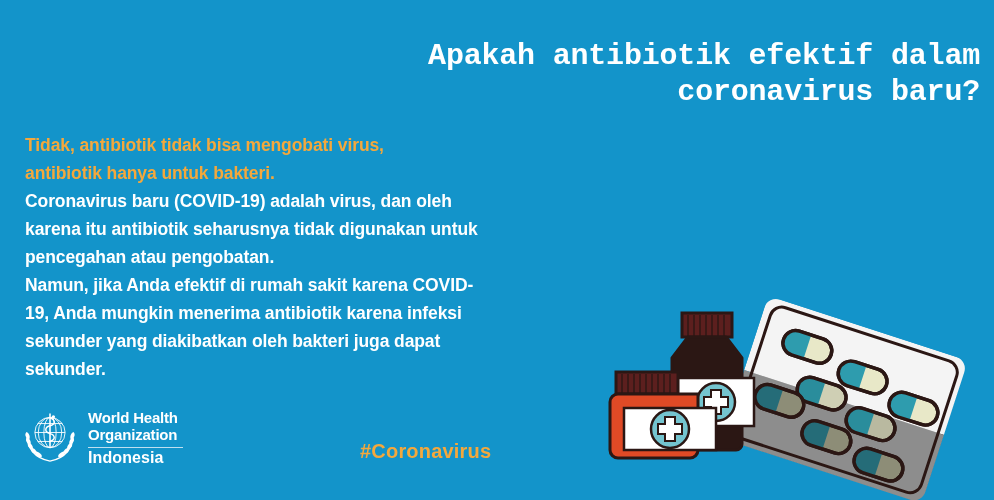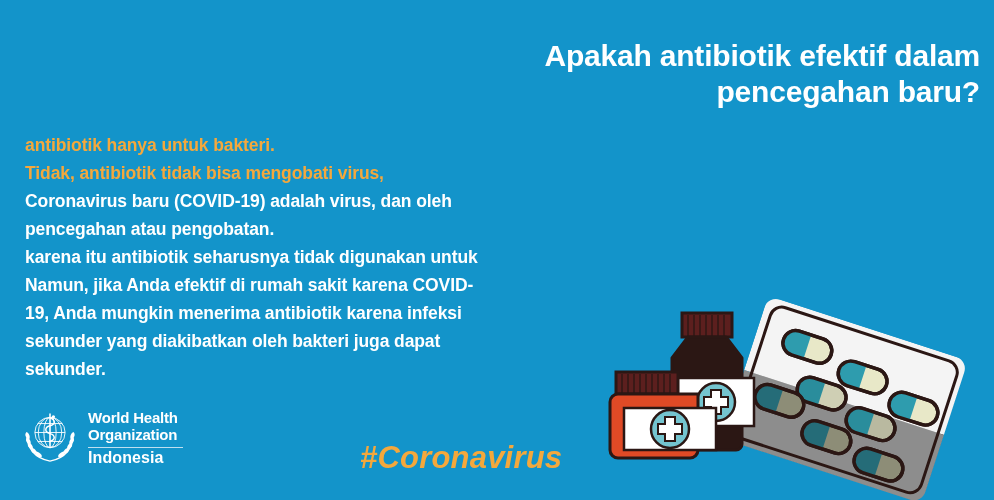--- a/index.html
+++ b/index.html
@@ -24,20 +24,21 @@
     position:absolute;
     top:38px;
     right:14px;
     width:640px;
     text-align:right;
     color:#ffffff;
     font-size:30px;
     font-weight:bold;
     line-height:36px;
     letter-spacing:-0.2px;
+    font-family:Liberation Mono, monospace;
   }
   .headline .hl-line { display:block; white-space:nowrap; }
 
   
   .body-copy {
     position:absolute;
     left:25px;
     top:131px;
     width:600px;
     font-size:17.5px;
@@ -47,25 +48,24 @@
     letter-spacing:-0.1px;
   }
   .body-copy .lead { color:#f4a83c; display:block; }
   .body-copy .para { display:block; color:#ffffff; }
 
   
   .hashtag {
     position:absolute;
     left:360px;
     top:440px;
-    font-size:31px;
+    font-size:20px;
     font-weight:bold;
     color:#f4a83c;
     letter-spacing:0.2px;
-    font-style:italic;
   }
 
   
   .who-logo {
     position:absolute;
     left:22px;
     top:406px;
     display:flex;
     align-items:flex-end;
     gap:10px;
@@ -103,29 +103,29 @@
   }
   .illustration svg { display:block; width:100%; height:100%; }
 </style>
 </head>
 <body>
 
 <div class="poster">
 
   <div class="headline">
     <span class="hl-line">Apakah antibiotik efektif dalam</span>
-    <span class="hl-line">pencegahan baru?</span>
+    <span class="hl-line">coronavirus baru?</span>
   </div>
 
   <div class="body-copy">
+    <span class="lead">Tidak, antibiotik tidak bisa mengobati virus,</span>
     <span class="lead">antibiotik hanya untuk bakteri.</span>
-    <span class="lead">Tidak, antibiotik tidak bisa mengobati virus,</span>
     <span class="para">Coronavirus baru (COVID-19) adalah virus, dan oleh</span>
+    <span class="para">karena itu antibiotik seharusnya tidak digunakan untuk</span>
     <span class="para">pencegahan atau pengobatan.</span>
-    <span class="para">karena itu antibiotik seharusnya tidak digunakan untuk</span>
     <span class="para">Namun, jika Anda efektif di rumah sakit karena COVID-</span>
     <span class="para">19, Anda mungkin menerima antibiotik karena infeksi</span>
     <span class="para">sekunder yang diakibatkan oleh bakteri juga dapat</span>
     <span class="para">sekunder.</span>
   </div>
 
   <div class="hashtag">#Coronavirus</div>
 
   <div class="who-logo">
     <svg class="who-emblem" viewBox="0 0 100 100">

